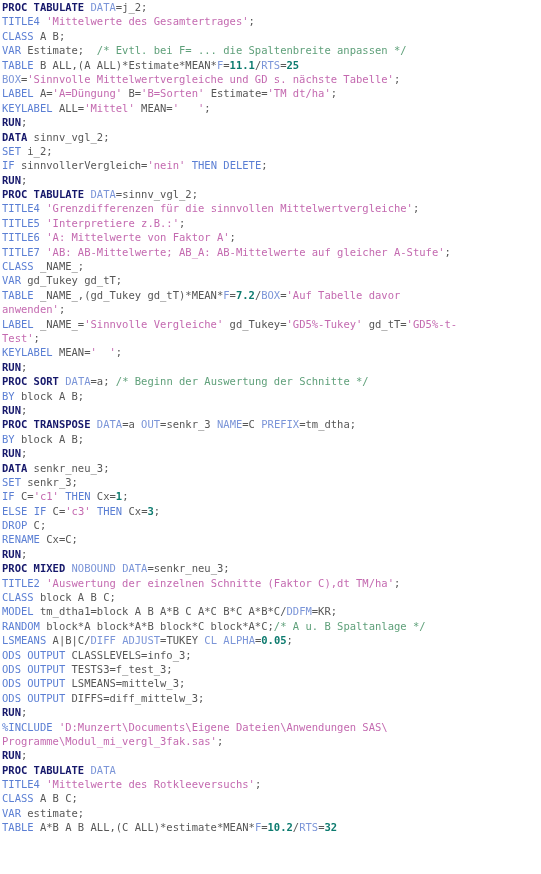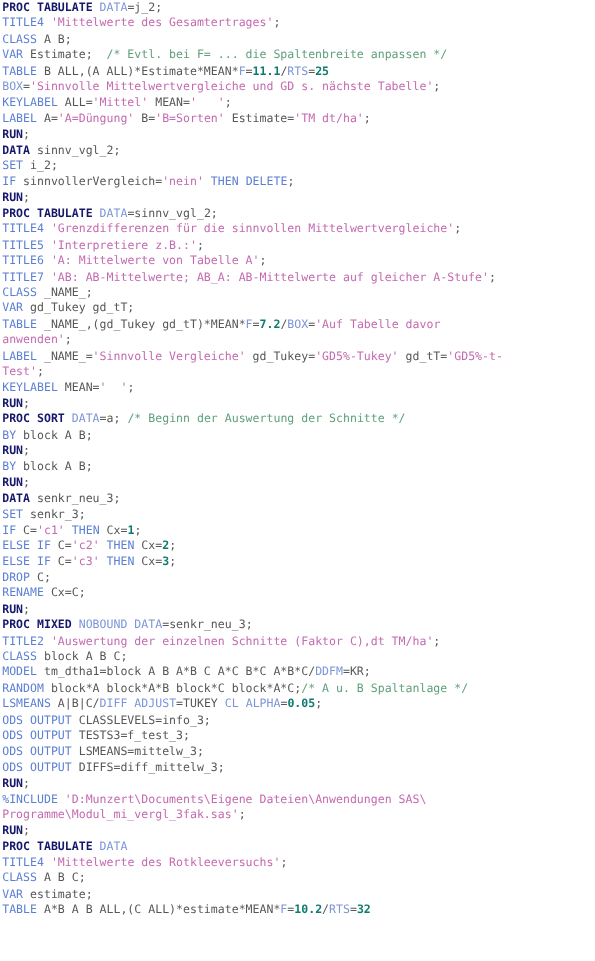--- a/index.html
+++ b/index.html
@@ -43,49 +43,49 @@
 </head>
 <body>
 
 <div id="code-editor">
     <div class="code-line"><span class="tok-proc">PROC TABULATE</span><span class="tok-plain"> </span><span class="tok-opt">DATA</span><span class="tok-plain">=j_2;</span></div>
     <div class="code-line"><span class="tok-stmt">TITLE4</span><span class="tok-plain"> </span><span class="tok-str">'Mittelwerte des Gesamtertrages'</span><span class="tok-plain">;</span></div>
     <div class="code-line"><span class="tok-stmt">CLASS</span><span class="tok-plain"> A B;</span></div>
     <div class="code-line"><span class="tok-stmt">VAR</span><span class="tok-plain"> Estimate;  </span><span class="tok-cmt">/* Evtl. bei F= ... die Spaltenbreite anpassen */</span></div>
     <div class="code-line"><span class="tok-stmt">TABLE</span><span class="tok-plain"> B ALL,(A ALL)*Estimate*MEAN*</span><span class="tok-opt">F</span><span class="tok-plain">=</span><span class="tok-num">11.1</span><span class="tok-plain">/</span><span class="tok-opt">RTS</span><span class="tok-plain">=</span><span class="tok-num">25</span></div>
     <div class="code-line"><span class="tok-opt">BOX</span><span class="tok-plain">=</span><span class="tok-str">'Sinnvolle Mittelwertvergleiche und GD s. nächste Tabelle'</span><span class="tok-plain">;</span></div>
+    <div class="code-line"><span class="tok-stmt">LABEL</span><span class="tok-plain"> A=</span><span class="tok-str">'A=Düngung'</span><span class="tok-plain"> B=</span><span class="tok-str">'B=Sorten'</span><span class="tok-plain"> Estimate=</span><span class="tok-str">'TM dt/ha'</span><span class="tok-plain">;</span></div>
     <div class="code-line"><span class="tok-stmt">KEYLABEL</span><span class="tok-plain"> ALL=</span><span class="tok-str">'Mittel'</span><span class="tok-plain"> MEAN=</span><span class="tok-str">'   '</span><span class="tok-plain">;</span></div>
-    <div class="code-line"><span class="tok-stmt">LABEL</span><span class="tok-plain"> A=</span><span class="tok-str">'A=Düngung'</span><span class="tok-plain"> B=</span><span class="tok-str">'B=Sorten'</span><span class="tok-plain"> Estimate=</span><span class="tok-str">'TM dt/ha'</span><span class="tok-plain">;</span></div>
     <div class="code-line"><span class="tok-proc">RUN</span><span class="tok-plain">;</span></div>
     <div class="code-line"><span class="tok-proc">DATA</span><span class="tok-plain"> sinnv_vgl_2;</span></div>
     <div class="code-line"><span class="tok-stmt">SET</span><span class="tok-plain"> i_2;</span></div>
     <div class="code-line"><span class="tok-stmt">IF</span><span class="tok-plain"> sinnvollerVergleich=</span><span class="tok-str">'nein'</span><span class="tok-plain"> </span><span class="tok-stmt">THEN</span><span class="tok-plain"> </span><span class="tok-stmt">DELETE</span><span class="tok-plain">;</span></div>
     <div class="code-line"><span class="tok-proc">RUN</span><span class="tok-plain">;</span></div>
     <div class="code-line"><span class="tok-proc">PROC TABULATE</span><span class="tok-plain"> </span><span class="tok-opt">DATA</span><span class="tok-plain">=sinnv_vgl_2;</span></div>
     <div class="code-line"><span class="tok-stmt">TITLE4</span><span class="tok-plain"> </span><span class="tok-str">'Grenzdifferenzen für die sinnvollen Mittelwertvergleiche'</span><span class="tok-plain">;</span></div>
     <div class="code-line"><span class="tok-stmt">TITLE5</span><span class="tok-plain"> </span><span class="tok-str">'Interpretiere z.B.:'</span><span class="tok-plain">;</span></div>
-    <div class="code-line"><span class="tok-stmt">TITLE6</span><span class="tok-plain"> </span><span class="tok-str">'A: Mittelwerte von Tabelle A'</span><span class="tok-plain">;</span></div>
+    <div class="code-line"><span class="tok-stmt">TITLE6</span><span class="tok-plain"> </span><span class="tok-str">'A: Mittelwerte von Faktor A'</span><span class="tok-plain">;</span></div>
     <div class="code-line"><span class="tok-stmt">TITLE7</span><span class="tok-plain"> </span><span class="tok-str">'AB: AB-Mittelwerte; AB_A: AB-Mittelwerte auf gleicher A-Stufe'</span><span class="tok-plain">;</span></div>
     <div class="code-line"><span class="tok-stmt">CLASS</span><span class="tok-plain"> _NAME_;</span></div>
     <div class="code-line"><span class="tok-stmt">VAR</span><span class="tok-plain"> gd_Tukey gd_tT;</span></div>
     <div class="code-line"><span class="tok-stmt">TABLE</span><span class="tok-plain"> _NAME_,(gd_Tukey gd_tT)*MEAN*</span><span class="tok-opt">F</span><span class="tok-plain">=</span><span class="tok-num">7.2</span><span class="tok-plain">/</span><span class="tok-opt">BOX</span><span class="tok-plain">=</span><span class="tok-str">'Auf Tabelle davor</span></div>
     <div class="code-line"><span class="tok-str">anwenden'</span><span class="tok-plain">;</span></div>
     <div class="code-line"><span class="tok-stmt">LABEL</span><span class="tok-plain"> _NAME_=</span><span class="tok-str">'Sinnvolle Vergleiche'</span><span class="tok-plain"> gd_Tukey=</span><span class="tok-str">'GD5%-Tukey'</span><span class="tok-plain"> gd_tT=</span><span class="tok-str">'GD5%-t-</span></div>
     <div class="code-line"><span class="tok-str">Test'</span><span class="tok-plain">;</span></div>
     <div class="code-line"><span class="tok-stmt">KEYLABEL</span><span class="tok-plain"> MEAN=</span><span class="tok-str">'  '</span><span class="tok-plain">;</span></div>
     <div class="code-line"><span class="tok-proc">RUN</span><span class="tok-plain">;</span></div>
     <div class="code-line"><span class="tok-proc">PROC SORT</span><span class="tok-plain"> </span><span class="tok-opt">DATA</span><span class="tok-plain">=a; </span><span class="tok-cmt">/* Beginn der Auswertung der Schnitte */</span></div>
     <div class="code-line"><span class="tok-stmt">BY</span><span class="tok-plain"> block A B;</span></div>
     <div class="code-line"><span class="tok-proc">RUN</span><span class="tok-plain">;</span></div>
+    <div class="code-line"><span class="tok-proc">PROC TRANSPOSE</span><span class="tok-plain"> </span><span class="tok-opt">DATA</span><span class="tok-plain">=a </span><span class="tok-opt">OUT</span><span class="tok-plain">=senkr_3 </span><span class="tok-opt">NAME</span><span class="tok-plain">=C </span><span class="tok-opt">PREFIX</span><span class="tok-plain">=tm_dtha;</span></div>
     <div class="code-line"><span class="tok-stmt">BY</span><span class="tok-plain"> block A B;</span></div>
     <div class="code-line"><span class="tok-proc">RUN</span><span class="tok-plain">;</span></div>
     <div class="code-line"><span class="tok-proc">DATA</span><span class="tok-plain"> senkr_neu_3;</span></div>
     <div class="code-line"><span class="tok-stmt">SET</span><span class="tok-plain"> senkr_3;</span></div>
     <div class="code-line"><span class="tok-stmt">IF</span><span class="tok-plain"> C=</span><span class="tok-str">'c1'</span><span class="tok-plain"> </span><span class="tok-stmt">THEN</span><span class="tok-plain"> Cx=</span><span class="tok-num">1</span><span class="tok-plain">;</span></div>
-    <div class="code-line"><span class="tok-stmt">ELSE</span><span class="tok-plain"> </span><span class="tok-stmt">IF</span><span class="tok-plain"> C=</span><span class="tok-str">'c2'</span><span class="tok-plain"> </span><span class="tok-stmt">THEN</span><span class="tok-plain"> Cx=</span><span class="tok-num">2</span><span class="tok-plain">;</span></div>
     <div class="code-line"><span class="tok-stmt">ELSE</span><span class="tok-plain"> </span><span class="tok-stmt">IF</span><span class="tok-plain"> C=</span><span class="tok-str">'c3'</span><span class="tok-plain"> </span><span class="tok-stmt">THEN</span><span class="tok-plain"> Cx=</span><span class="tok-num">3</span><span class="tok-plain">;</span></div>
     <div class="code-line"><span class="tok-stmt">DROP</span><span class="tok-plain"> C;</span></div>
     <div class="code-line"><span class="tok-stmt">RENAME</span><span class="tok-plain"> Cx=C;</span></div>
     <div class="code-line"><span class="tok-proc">RUN</span><span class="tok-plain">;</span></div>
     <div class="code-line"><span class="tok-proc">PROC MIXED</span><span class="tok-plain"> </span><span class="tok-opt">NOBOUND</span><span class="tok-plain"> </span><span class="tok-opt">DATA</span><span class="tok-plain">=senkr_neu_3;</span></div>
     <div class="code-line"><span class="tok-stmt">TITLE2</span><span class="tok-plain"> </span><span class="tok-str">'Auswertung der einzelnen Schnitte (Faktor C),dt TM/ha'</span><span class="tok-plain">;</span></div>
     <div class="code-line"><span class="tok-stmt">CLASS</span><span class="tok-plain"> block A B C;</span></div>
     <div class="code-line"><span class="tok-stmt">MODEL</span><span class="tok-plain"> tm_dtha1=block A B A*B C A*C B*C A*B*C/</span><span class="tok-opt">DDFM</span><span class="tok-plain">=KR;</span></div>
     <div class="code-line"><span class="tok-stmt">RANDOM</span><span class="tok-plain"> block*A block*A*B block*C block*A*C;</span><span class="tok-cmt">/* A u. B Spaltanlage */</span></div>
     <div class="code-line"><span class="tok-stmt">LSMEANS</span><span class="tok-plain"> A|B|C/</span><span class="tok-opt">DIFF</span><span class="tok-plain"> </span><span class="tok-opt">ADJUST</span><span class="tok-plain">=TUKEY </span><span class="tok-opt">CL</span><span class="tok-plain"> </span><span class="tok-opt">ALPHA</span><span class="tok-plain">=</span><span class="tok-num">0.05</span><span class="tok-plain">;</span></div>

